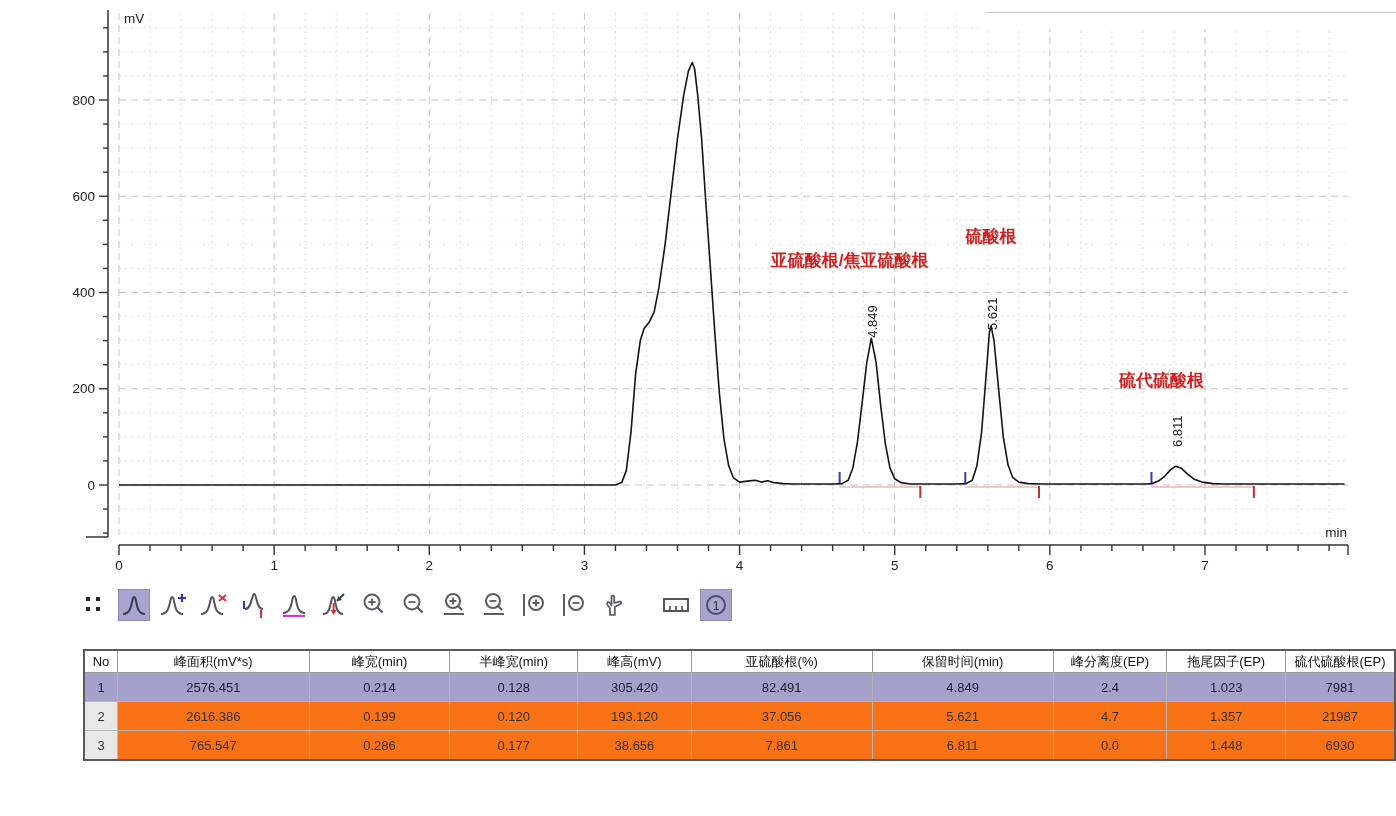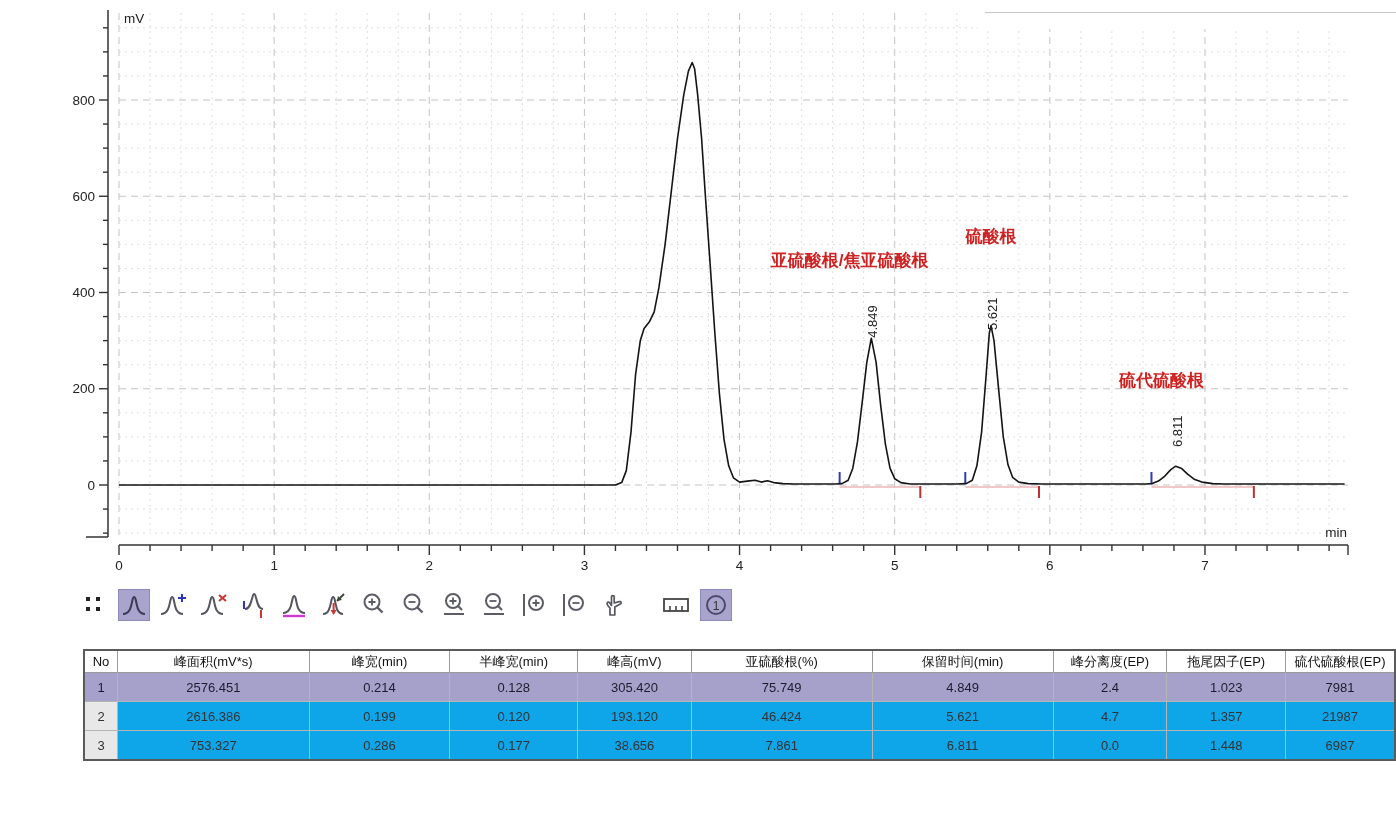--- a/index.html
+++ b/index.html
@@ -16,21 +16,21 @@
         background:transparent;border:1px solid transparent;padding:0;cursor:pointer;}
   .tbtn.selected{background:#a8a4ce;border:1px solid #8d89bb;}
   .tbtn svg{display:block;}
   .tb-gap{width:14px;}
 
   
   #peak-table{position:absolute;left:53px;top:649px;border-collapse:collapse;table-layout:fixed;
               font-size:13px;color:#333;margin-left:30px;}
   #peak-table th{font-weight:normal;background:#ffffff;border:1px solid #9a9a9a;height:21px;
                  padding:0 2px;color:#111;white-space:nowrap;overflow:hidden;}
-  #peak-table td{border:1px solid #b5b5b5;height:26px;text-align:center;background:#0ea5e9;
+  #peak-table td{border:1px solid #b5b5b5;height:26px;text-align:center;background:#f97316;
                  white-space:nowrap;overflow:hidden;}
   #peak-table td.no-cell{background:#e8e8e8;}
   #peak-table{border:2px solid #5a5a5a;}
   #peak-table tr.selected td{background:#a5a1ca;color:#1c1c2e;}
 </style>
 </head>
 <body>
 
 <div id="app">
 
@@ -341,46 +341,46 @@
           <th>硫代硫酸根(EP)</th>
         </tr>
       </thead>
     <tbody id="peak-tbody">
         <tr class="selected">
           <td class="no-cell">1</td>
           <td>2576.451</td>
           <td>0.214</td>
           <td>0.128</td>
           <td>305.420</td>
-          <td>75.749</td>
+          <td>82.491</td>
           <td>4.849</td>
           <td>2.4</td>
           <td>1.023</td>
           <td>7981</td>
         </tr>
         <tr>
           <td class="no-cell">2</td>
           <td>2616.386</td>
           <td>0.199</td>
           <td>0.120</td>
           <td>193.120</td>
-          <td>46.424</td>
+          <td>37.056</td>
           <td>5.621</td>
           <td>4.7</td>
           <td>1.357</td>
           <td>21987</td>
         </tr>
         <tr>
           <td class="no-cell">3</td>
-          <td>753.327</td>
+          <td>765.547</td>
           <td>0.286</td>
           <td>0.177</td>
           <td>38.656</td>
           <td>7.861</td>
           <td>6.811</td>
           <td>0.0</td>
           <td>1.448</td>
-          <td>6987</td>
+          <td>6930</td>
         </tr>
       </tbody>
   </table>
 
 </div>
 
 </body></html>

